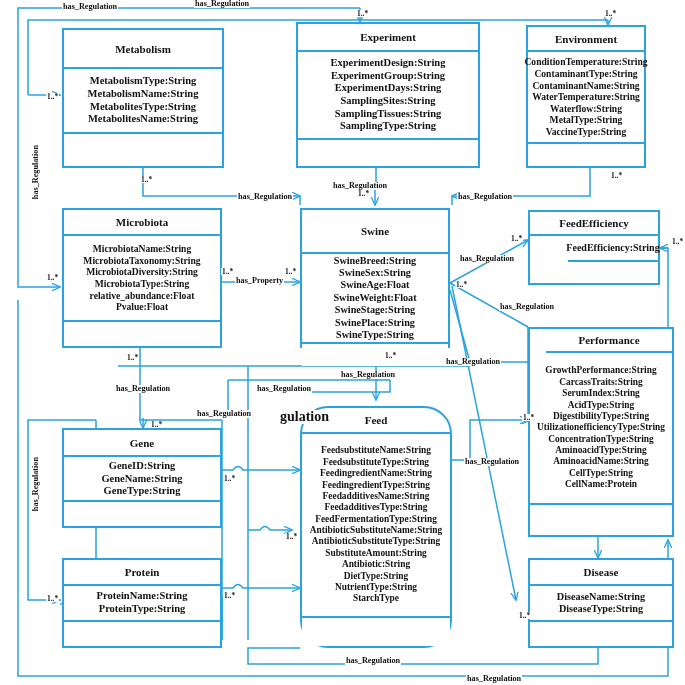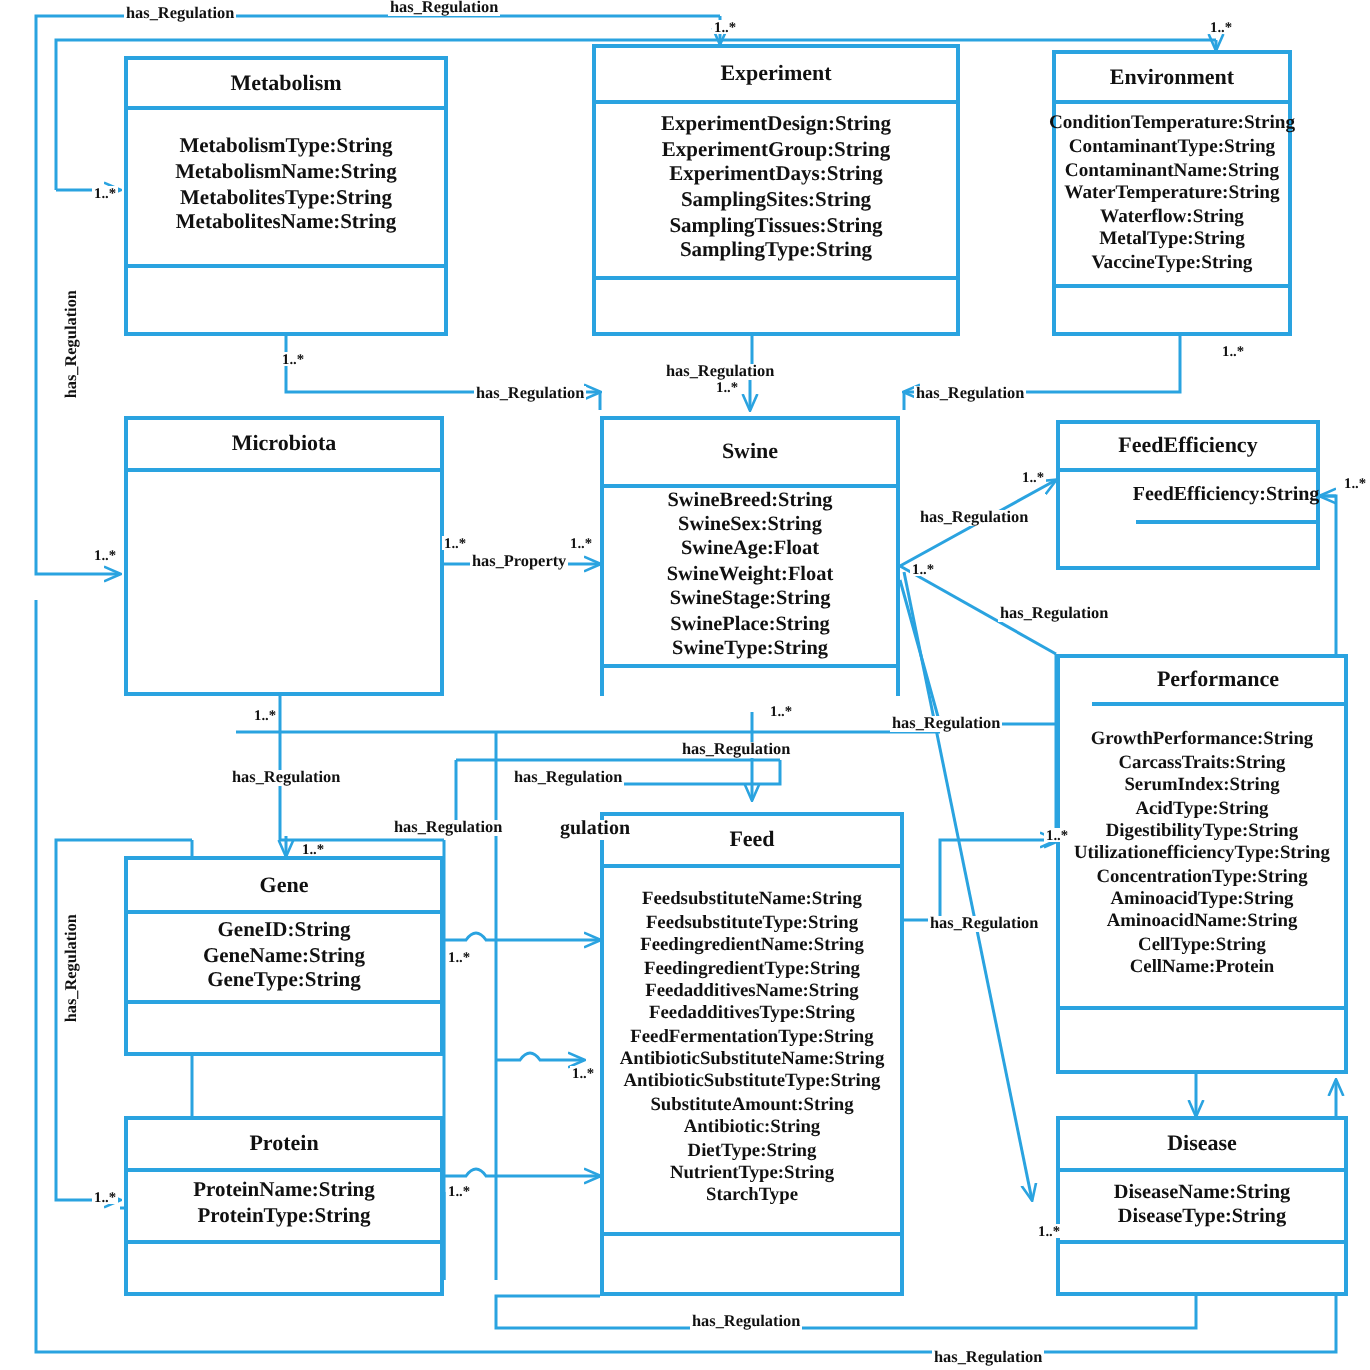--- a/index.html
+++ b/index.html
@@ -170,21 +170,21 @@
       <path d="M598,537 L598,558" marker-end="url(#ah)"></path>
 
       <path d="M452,460 L470,460 L470,420 L528,420" marker-end="url(#ah)"></path>
 
       <path d="M300,196 L300,205"></path>
       <path d="M452,196 L452,205"></path>
     </g>
   </svg>
 
   <div class="uml-class" style="left:62px; top:28px; width:162px; height:140px; font-size:10.5px;">
-    <div class="uml-name" style="height:25px; font-size:11px;">Metabolism</div>
+    <div class="uml-name" style="height:39px; font-size:11px;">Metabolism</div>
     <div class="uml-attrs" style="height:73px;">
       <div class="uml-attr">MetabolismType:String</div>
       <div class="uml-attr">MetabolismName:String</div>
       <div class="uml-attr">MetabolitesType:String</div>
       <div class="uml-attr">MetabolitesName:String</div>
     </div>
     <div class="uml-ops" style="height:32px;"></div>
   </div>
 
   <div class="uml-class" style="left:296px; top:22px; width:184px; height:146px; font-size:10.5px;">
@@ -209,25 +209,33 @@
       <div class="uml-attr">WaterTemperature:String</div>
       <div class="uml-attr">Waterflow:String</div>
       <div class="uml-attr">MetalType:String</div>
       <div class="uml-attr">VaccineType:String</div>
     </div>
     <div class="uml-ops" style="height:22px;"></div>
   </div>
 
   <div class="uml-class" style="left:62px; top:208px; width:160px; height:140px; font-size:9.6px;">
     <div class="uml-name" style="height:26px; font-size:11px;">Microbiota</div>
+    <div class="uml-attrs" style="height:88px;">
+      <div class="uml-attr">MicrobiotaName:String</div>
+      <div class="uml-attr">MicrobiotaTaxonomy:String</div>
+      <div class="uml-attr">MicrobiotaDiversity:String</div>
+      <div class="uml-attr">MicrobiotaType:String</div>
+      <div class="uml-attr">relative_abundance:Float</div>
+      <div class="uml-attr">Pvalue:Float</div>
+    </div>
     <div class="uml-ops" style="height:24px;"></div>
   </div>
 
   <div class="uml-class" style="left:300px; top:208px; width:150px; height:140px; font-size:10.2px;">
-    <div class="uml-name" style="height:34px; font-size:11px;">Swine</div>
+    <div class="uml-name" style="height:44px; font-size:11px;">Swine</div>
     <div class="uml-attrs" style="height:90px;">
       <div class="uml-attr">SwineBreed:String</div>
       <div class="uml-attr">SwineSex:String</div>
       <div class="uml-attr">SwineAge:Float</div>
       <div class="uml-attr">SwineWeight:Float</div>
       <div class="uml-attr">SwineStage:String</div>
       <div class="uml-attr">SwinePlace:String</div>
       <div class="uml-attr">SwineType:String</div>
     </div>
     <div class="uml-ops" style="height:22px;"></div>
@@ -262,21 +270,21 @@
   <div class="uml-class" style="left:62px; top:428px; width:160px; height:100px; font-size:10.5px;">
     <div class="uml-name" style="height:27px; font-size:11px;">Gene</div>
     <div class="uml-attrs" style="height:47px;justify-content:flex-end;">
       <div class="uml-attr">GeneID:String</div>
       <div class="uml-attr">GeneName:String</div>
       <div class="uml-attr">GeneType:String</div>
     </div>
     <div class="uml-ops" style="height:24px;"></div>
   </div>
 
-  <div class="uml-class" style="left:300px; top:406px; width:152px; height:242px; font-size:9.4px;">
+  <div class="uml-class" style="left:300px; top:406px; width:152px; height:242px; font-size:9.4px;border-radius:28px;">
     <div class="uml-name" style="height:26px; font-size:11px;">Feed</div>
     <div class="uml-attrs" style="height:184px;">
       <div class="uml-attr">FeedsubstituteName:String</div>
       <div class="uml-attr">FeedsubstituteType:String</div>
       <div class="uml-attr">FeedingredientName:String</div>
       <div class="uml-attr">FeedingredientType:String</div>
       <div class="uml-attr">FeedadditivesName:String</div>
       <div class="uml-attr">FeedadditivesType:String</div>
       <div class="uml-attr">FeedFermentationType:String</div>
       <div class="uml-attr">AntibioticSubstituteName:String</div>
@@ -316,21 +324,21 @@
       <div class="edge-label" style="left: 332px; top: 182px; font-size: 8.2px;">has_Regulation</div>
       <div class="edge-label" style="left: 457px; top: 193px; font-size: 8.2px;">has_Regulation</div>
       <div class="edge-label" style="left: 235px; top: 277px; font-size: 8.2px;">has_Property</div>
       <div class="edge-label" style="left: 459px; top: 255px; font-size: 8.2px;">has_Regulation</div>
       <div class="edge-label" style="left: 499px; top: 303px; font-size: 8.2px;">has_Regulation</div>
       <div class="edge-label" style="left: 445px; top: 358px; font-size: 8.2px;">has_Regulation</div>
       <div class="edge-label" style="left: 340px; top: 371px; font-size: 8.2px;">has_Regulation</div>
       <div class="edge-label" style="left: 256px; top: 385px; font-size: 8.2px;">has_Regulation</div>
       <div class="edge-label" style="left: 115px; top: 385px; font-size: 8.2px;">has_Regulation</div>
       <div class="edge-label" style="left: 196px; top: 410px; font-size: 8.2px;">has_Regulation</div>
-      <div class="edge-label" style="left: 252px; top: 410px; font-size: 10px; padding-left: 28px;">gulation</div>
+      <div class="edge-label" style="left: 252px; top: 410px; font-size: 14px; padding-left: 28px;">gulation</div>
       <div class="edge-label vert-label" style="left: 8px; top: 480px; font-size: 8.2px;">has_Regulation</div>
       <div class="edge-label" style="left: 464px; top: 458px; font-size: 8.2px;">has_Regulation</div>
       <div class="edge-label" style="left: 345px; top: 657px; font-size: 8.2px;">has_Regulation</div>
       <div class="edge-label" style="left: 466px; top: 675px; font-size: 8.2px;">has_Regulation</div>
     </div>
   <div id="mult-label-layer">
       <div class="mult-label" style="left: 356px; top: 10px; font-size: 7.4px;">1..*</div>
       <div class="mult-label" style="left: 604px; top: 10px; font-size: 7.4px;">1..*</div>
       <div class="mult-label" style="left: 46px; top: 93px; font-size: 7.4px;">1..*</div>
       <div class="mult-label" style="left: 140px; top: 176px; font-size: 7.4px;">1..*</div>

